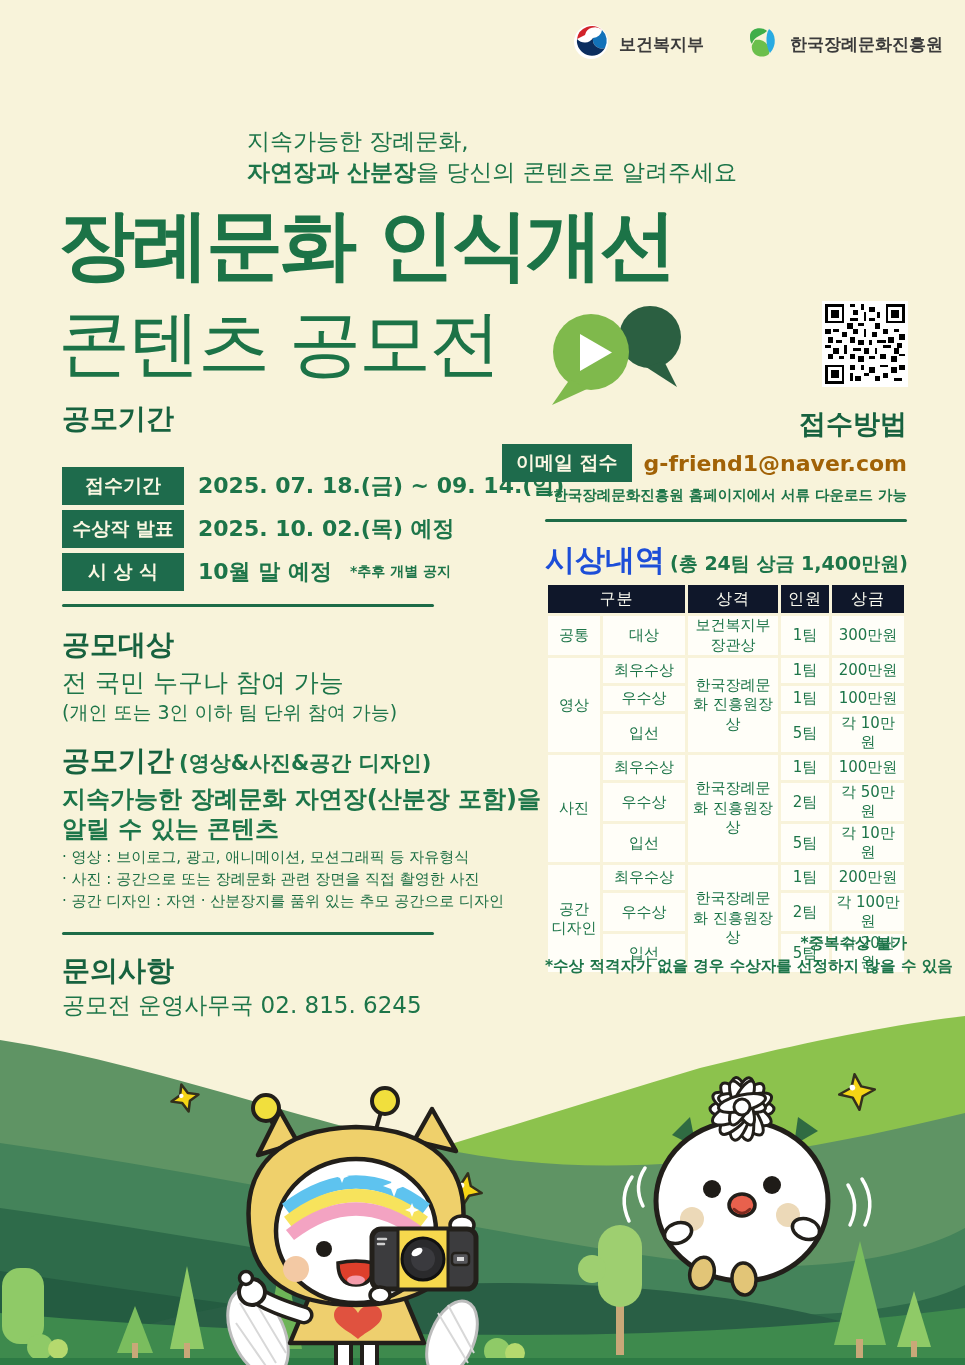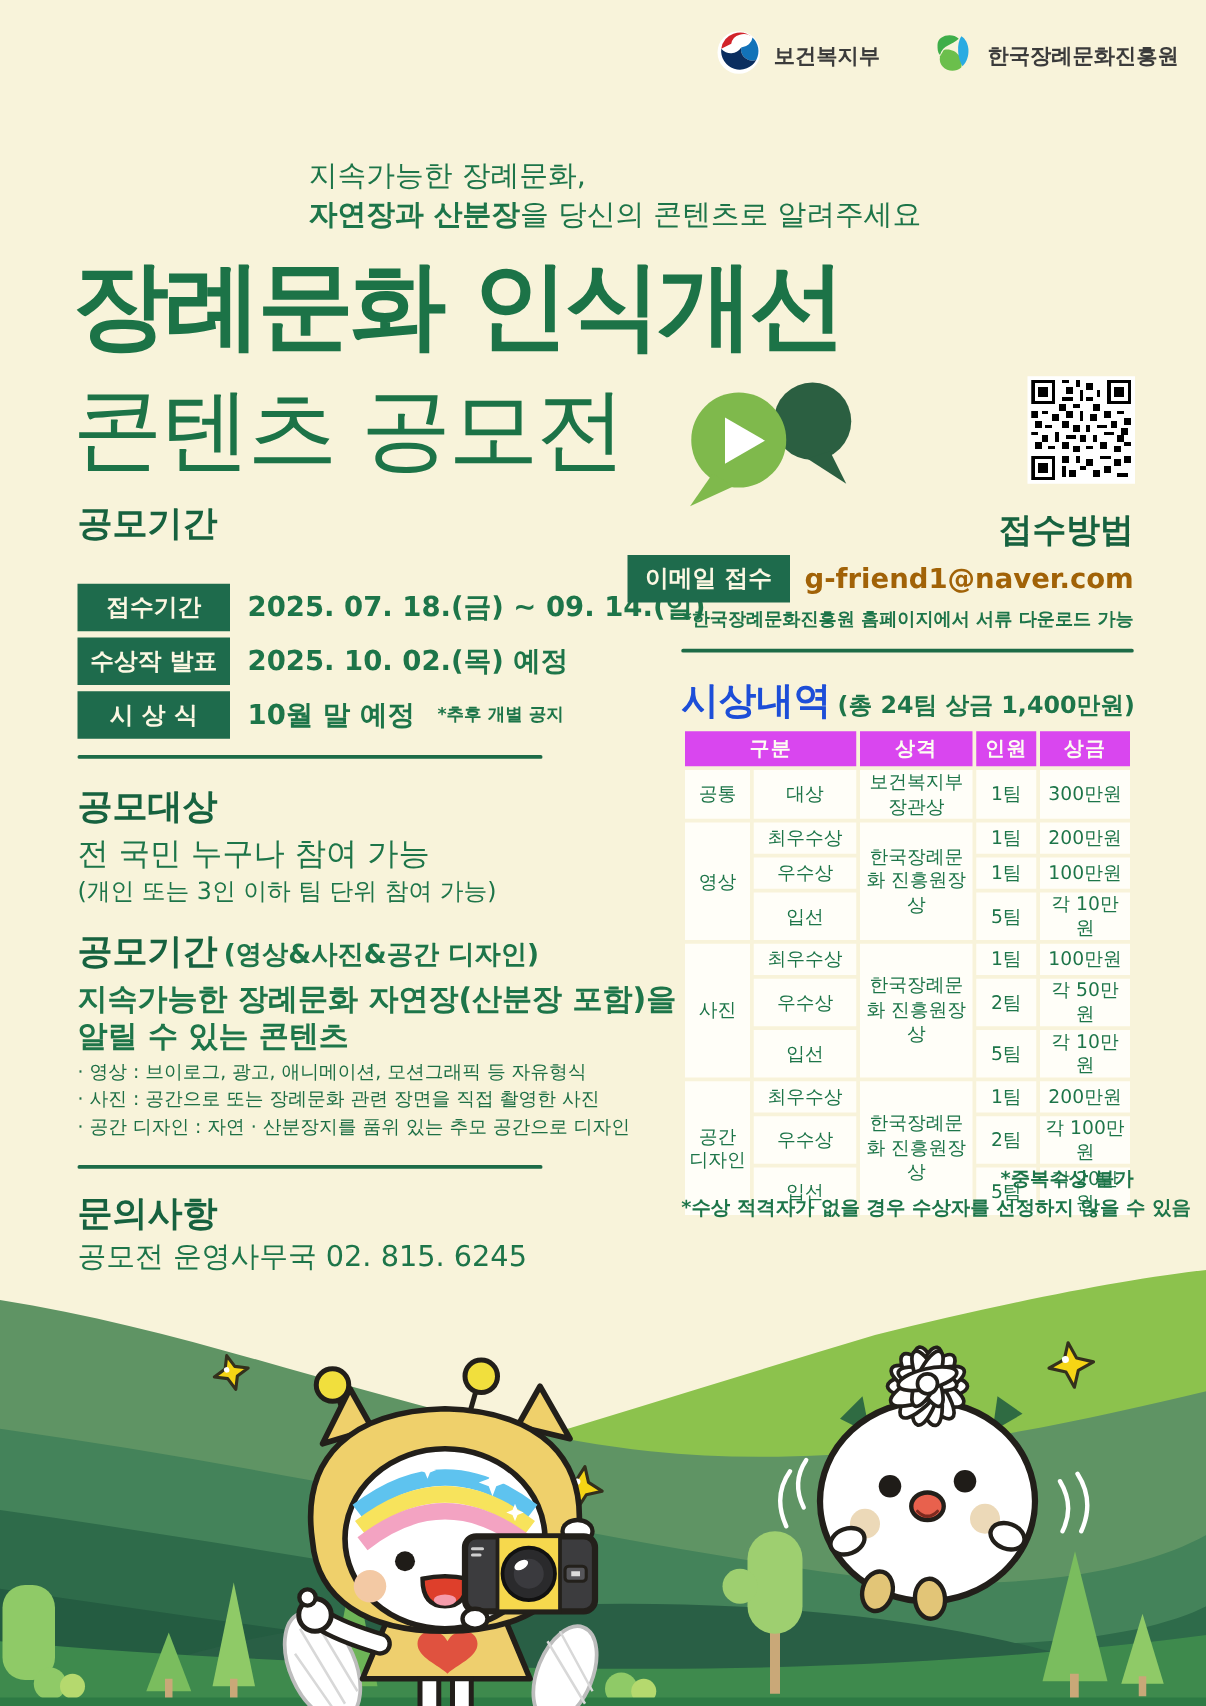--- a/index.html
+++ b/index.html
@@ -46,21 +46,21 @@
   .apply-row{left:545px; top:444px; width:362px; display:flex; justify-content:flex-end; align-items:center; gap:12px;}
   .apply-badge{background:#1e6b4c; color:#fbf7e2; font-size:19px; font-weight:800; padding:6px 14px; white-space:nowrap;}
   .apply-email{font-size:22px; font-weight:600; color:#a16207; white-space:nowrap;}
   .apply-note{left:545px; top:486px; width:362px; text-align:right; font-size:14.5px; font-weight:700; white-space:nowrap;}
   .div-right{left:545px; top:519px; width:362px;}
   .awards-head{left:545px; top:540px; width:362px; text-align:center; white-space:nowrap;}
   .awards-head .t{font-size:30px; font-weight:900; color:#1d4ed8;}
   .awards-head .s{font-size:19px; font-weight:600; color:#1d7549;}
 
   table.awards{left:545px; top:582px; width:362px; border-collapse:separate; border-spacing:3px; table-layout:fixed;}
-  table.awards th{background:#d946ef; color:#fdfdf2; font-size:16px; font-weight:700; height:28px; letter-spacing:1px; padding:0;}
+  table.awards th{background:#0f172a; color:#fdfdf2; font-size:16px; font-weight:400; height:28px; letter-spacing:1px; padding:0;}
   table.awards td{background:#fffef8; color:#1d7549; text-align:center; vertical-align:middle;
                   font-size:15px; height:25px; padding:0 2px;}
   td.rank{font-weight:400; font-size:16px; color:#1c7347;}
   td.org{font-size:13.5px; line-height:1.3;}
   .footnotes{left:545px; top:932px; width:362px; text-align:right; font-size:15.5px; font-weight:700; line-height:1.5;}
 
   
   .scene{left:0; top:1013px;}
 </style>
 <title>2025 장례문화 인식개선 콘텐츠 공모전</title></head>

